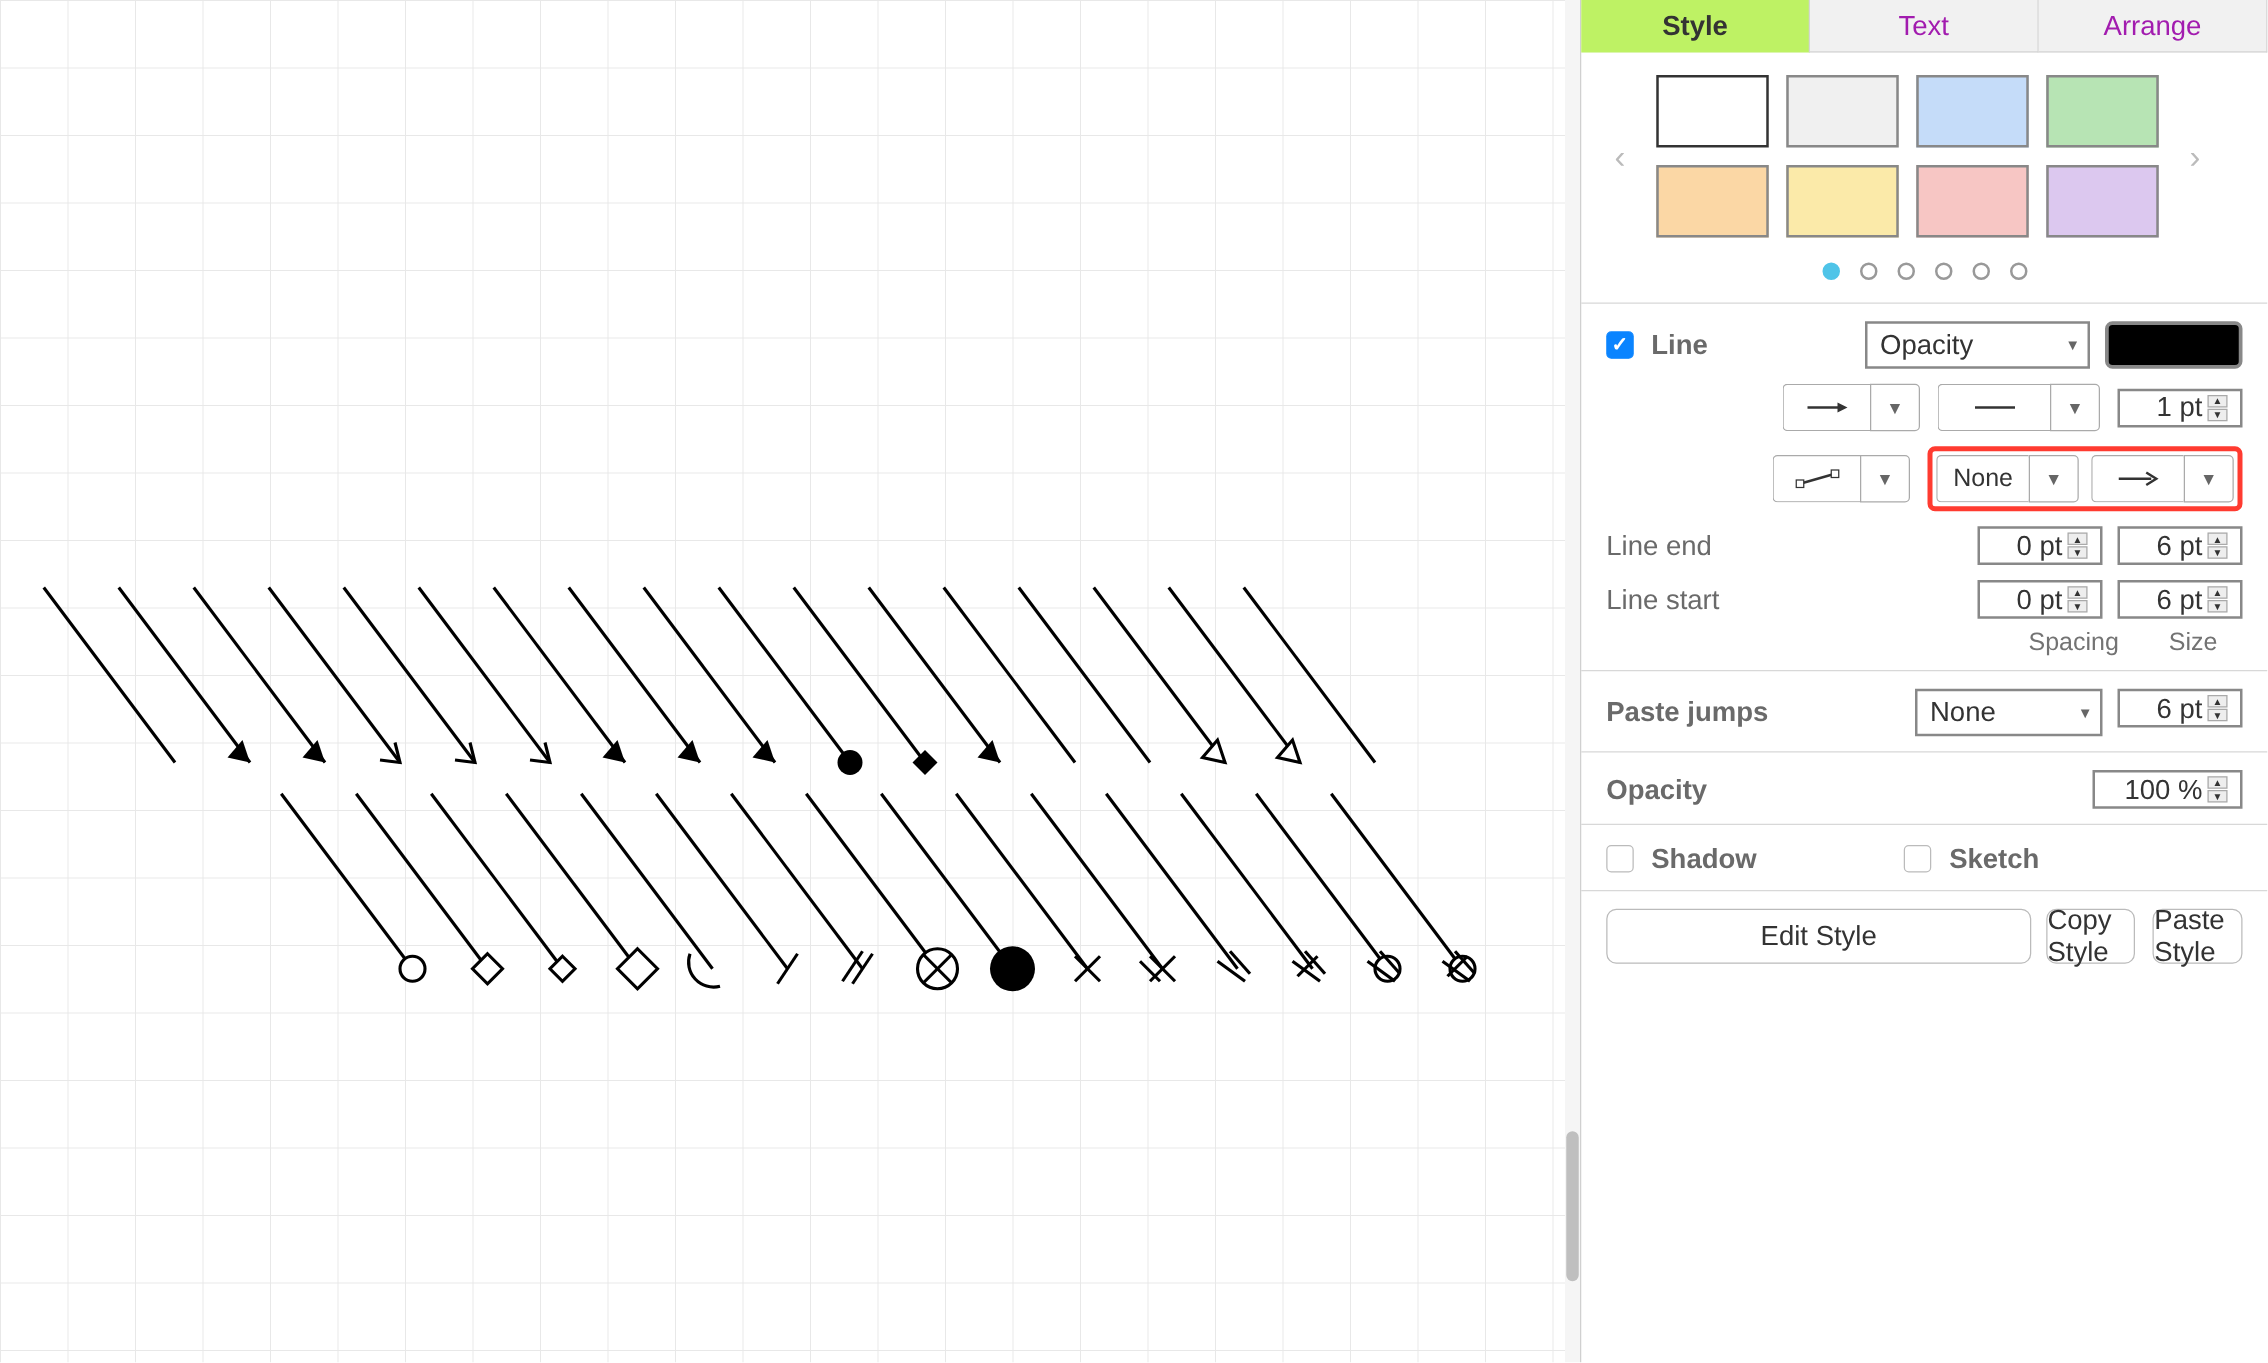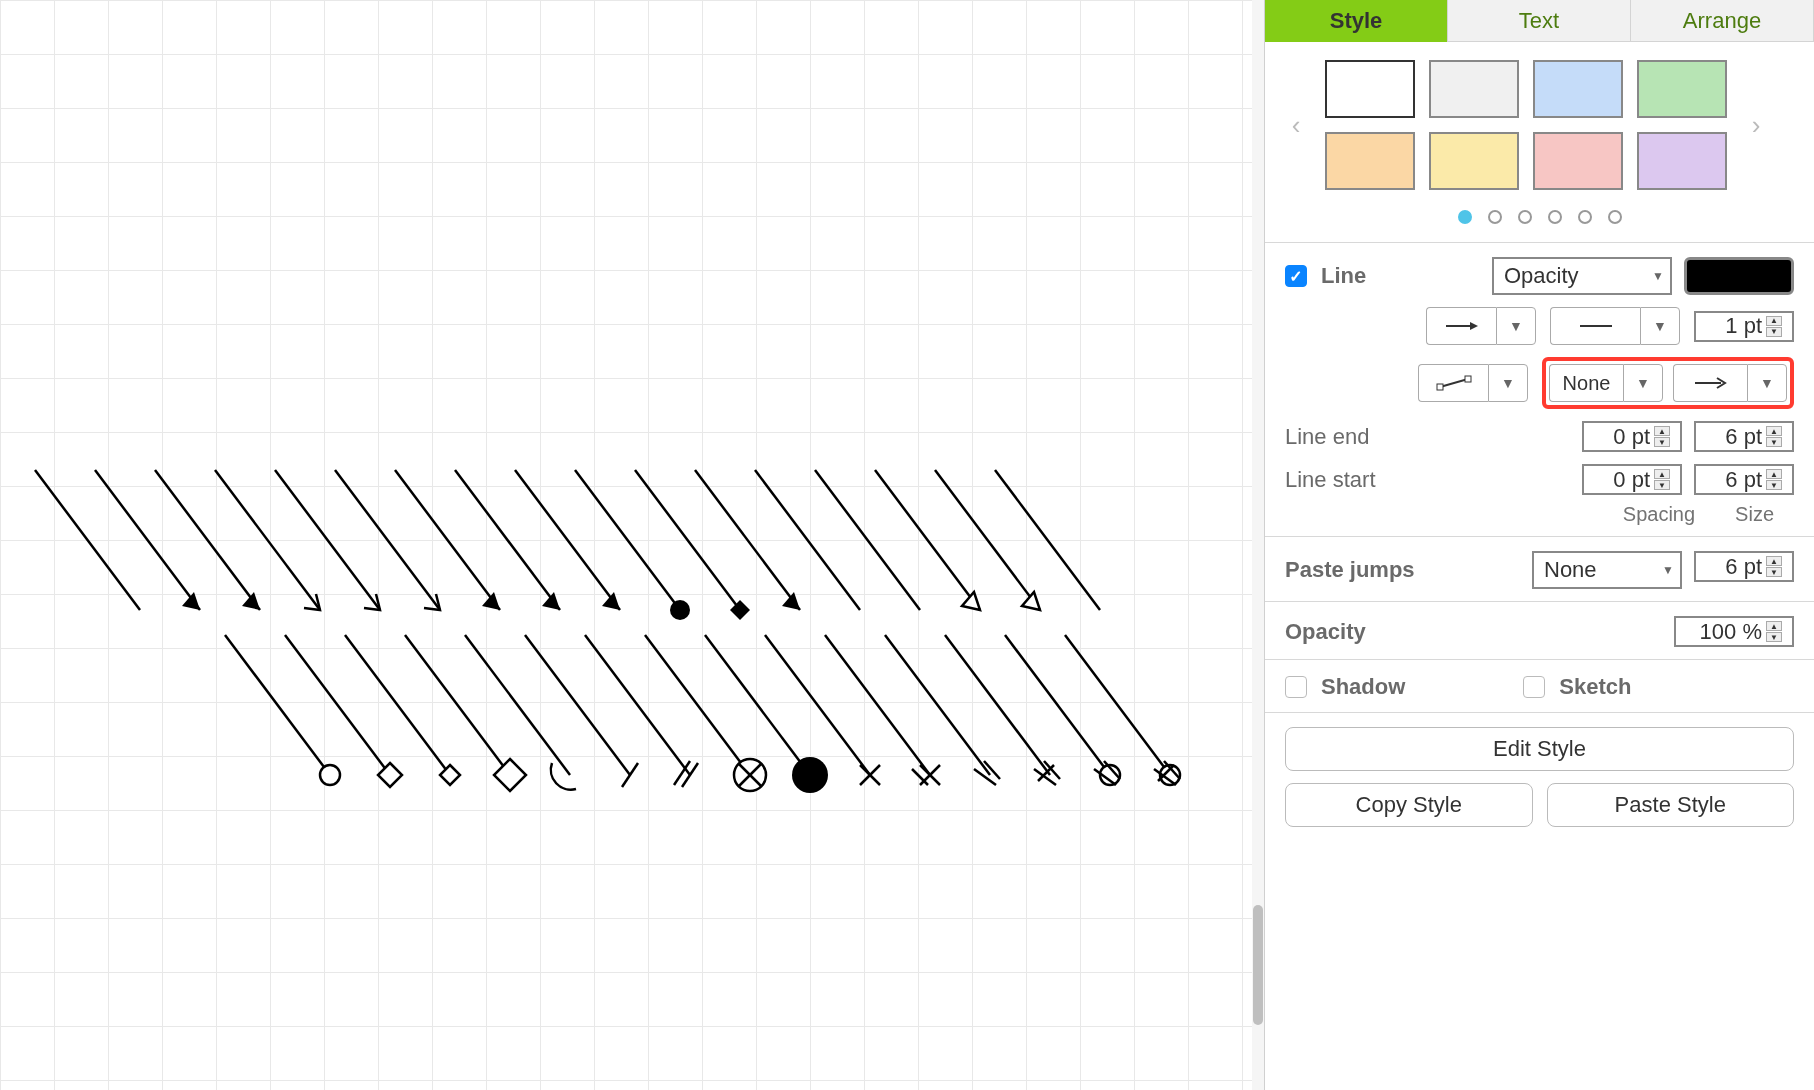--- a/index.html
+++ b/index.html
@@ -4,22 +4,22 @@
 <style>
 * { box-sizing: border-box; margin: 0; padding: 0; }
 body { font-family: -apple-system, BlinkMacSystemFont, "Segoe UI", Helvetica, Arial, sans-serif; font-size: 18px; color: #333; background: #fff; width: 1814px; height: 1090px; overflow: hidden; display: flex; }
 .canvas-area { flex: 1; position: relative; background: #fff; }
 .grid { position: absolute; inset: 0; background-image: linear-gradient(#e8e8e8 1px, transparent 1px), linear-gradient(90deg, #e8e8e8 1px, transparent 1px); background-size: 54px 54px; }
 .arrows-svg { position: absolute; inset: 0; }
 .scrollbar-v { position: absolute; right: 0; top: 0; bottom: 0; width: 12px; background: #f5f5f5; }
 .scrollbar-thumb { position: absolute; right: 1px; top: 905px; width: 10px; height: 120px; background: #bfbfbf; border-radius: 5px; }
 .side-panel { width: 550px; background: #fff; border-left: 1px solid #d0d0d0; display: flex; flex-direction: column; }
 .tabs { display: flex; height: 42px; background: #f5f5f5; }
-.tab { flex: 1; display: flex; align-items: center; justify-content: center; font-size: 22px; color: #4d7c0f; border: 1px solid #d4d4d4; border-top: none; border-left: none; background: #f1f1f1; cursor: pointer; }
-.tab.active { background: #84cc16; font-weight: bold; color: #333; border-bottom: none; }
+.tab { flex: 1; display: flex; align-items: center; justify-content: center; font-size: 22px; color: #a21caf; border: 1px solid #d4d4d4; border-top: none; border-left: none; background: #f1f1f1; cursor: pointer; }
+.tab.active { background: #bef264; font-weight: bold; color: #333; border-bottom: none; }
 .panel-body { padding: 18px 20px 20px 20px; display: flex; flex-direction: column; gap: 0; }
 .palette-row { display: flex; align-items: center; gap: 18px; margin-bottom: 12px; }
 .chev { width: 22px; text-align:center; font-size: 26px; color: #bbb; cursor: pointer; user-select:none; }
 .swatches { display: grid; grid-template-columns: repeat(4, 90px); grid-auto-rows: 58px; gap: 14px; }
 .swatch { border: 2px solid #888; cursor: pointer; }
 .dots { display: flex; gap: 16px; justify-content: center; margin: 8px 0 18px 0; }
 .dot { width: 14px; height: 14px; border-radius: 50%; border: 2px solid #999; cursor:pointer; }
 .dot.active { background: #4fc4e8; border-color: #4fc4e8; }
 .divider { height: 1px; background: #d8d8d8; margin: 0 -20px 14px -20px; }
 .row { display: flex; align-items: center; gap: 14px; margin-bottom: 12px; }
@@ -331,21 +331,21 @@
     <div class="divider"></div>
     <div class="row">
       <div class="cb"></div>
       <div class="label">Shadow</div>
       <div style="width:90px"></div>
       <div class="cb"></div>
       <div class="label">Sketch</div>
     </div>
 
     <div class="divider"></div>
-    <div style="display:flex;flex-direction:column;gap:12px">
+    <div style="display:flex;flex-direction:row;gap:12px">
       <div class="btn btn-full">Edit Style</div>
       <div class="btn-row">
         <div class="btn">Copy Style</div>
         <div class="btn">Paste Style</div>
       </div>
     </div>
   </div>
 </div>
 
 </body></html>

